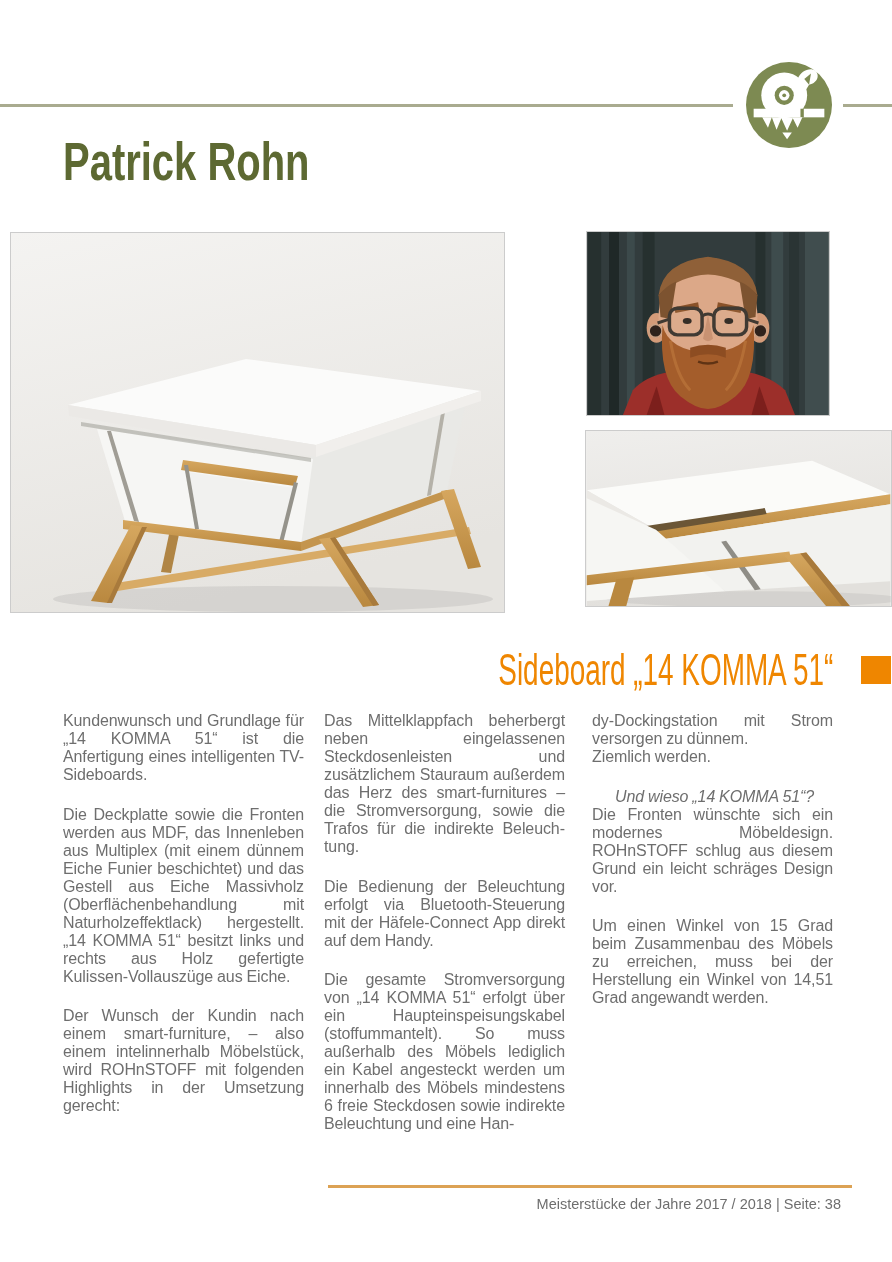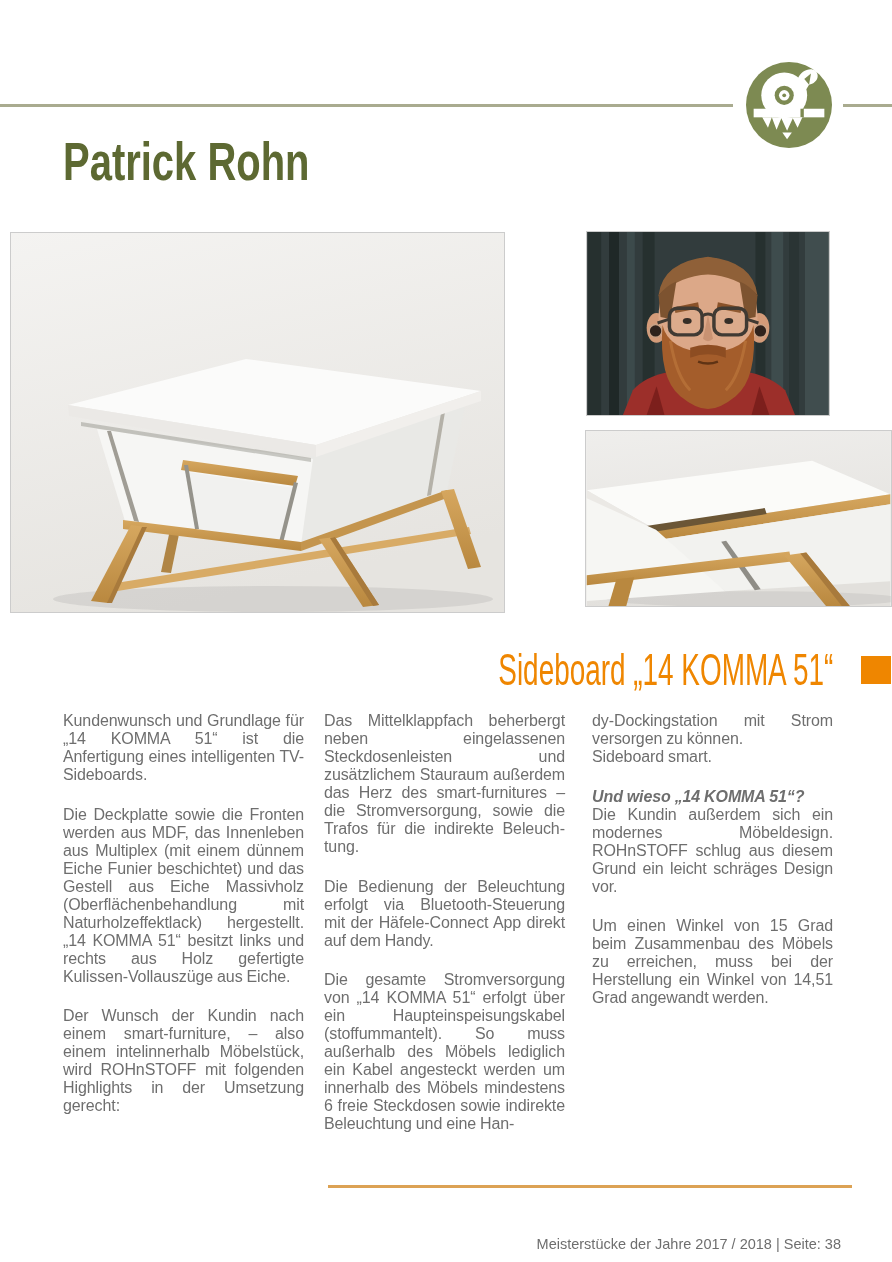--- a/index.html
+++ b/index.html
@@ -39,24 +39,24 @@
   }
   .heading-square{position:absolute;right:1px;top:656px;width:30px;height:28px;background:var(--orange);}
   .col{
     position:absolute;top:712px;width:241px;
     font-size:16px;line-height:18px;color:var(--text-gray);
     text-align:justify;letter-spacing:-0.1px;word-spacing:-0.4px;hyphens:manual;
   }
   .col1{left:63px;} .col2{left:324px;} .col3{left:592px;}
   .col p{margin:0 0 21.6px 0;}
   .col p.cont{margin-bottom:0;}
-  .col p.subhead{font-weight:bold;font-style:italic;margin-bottom:0;}
+  .col p.subhead{font-weight:normal;font-style:italic;margin-bottom:0;margin-left:23px;}
   .footer-rule{position:absolute;left:328px;top:1185px;width:524px;height:3px;background:var(--orange-rule);}
   .footer-text{
-    position:absolute;left:400px;top:1236px;width:441px;text-align:right;
+    position:absolute;left:400px;top:1196px;width:441px;text-align:right;
     font-size:14.5px;color:var(--footer-gray);
   }
 </style>
 </head>
 <body>
 
 <div class="top-rule left"></div>
 <div class="top-rule right"></div>
 <div class="logo-badge">
   <span>
@@ -219,21 +219,21 @@
   <p>Kundenwunsch und Grundlage für „14 KOMMA 51“ ist die Anfertigung eines intelligenten TV-Sideboards.</p>
   <p>Die Deckplatte sowie die Fronten werden aus MDF, das Innenleben aus Multiplex (mit einem dünnem Eiche Funier beschichtet) und das Gestell aus Eiche Massivholz (Ober­flächenbehandlung mit Naturholz­effektlack) hergestellt. „14 KOMMA 51“ besitzt links und rechts aus Holz gefertigte Kulissen-Vollauszüge aus Eiche.</p>
   <p>Der Wunsch der Kundin nach einem smart-furniture, – also einem intel­innerhalb Möbelstück, wird ROHn­STOFF mit folgenden Highlights in der Umsetzung gerecht:</p>
 </div>
 <div class="col col2">
   <p>Das Mittelklappfach beherbergt neben eingelassenen Steckdosen­leisten und zusätzlichem Stauraum außerdem das Herz des smart-furni­tures – die Stromversorgung, sowie die Trafos für die indirekte Beleuch­tung.</p>
   <p>Die Bedienung der Beleuchtung er­folgt via Bluetooth-Steuerung mit der Häfele-Connect App direkt auf dem Handy.</p>
   <p>Die gesamte Stromversorgung von „14 KOMMA 51“ erfolgt über ein Haupteinspeisungskabel (stoffum­mantelt). So muss außerhalb des Mö­bels lediglich ein Kabel angesteckt werden um innerhalb des Möbels mindestens 6 freie Steckdosen sowie indirekte Beleuchtung und eine Han-</p>
 </div>
 <div class="col col3">
-  <p class="cont">dy-Dockingstation mit Strom versor­gen zu können.</p>
-  <p>Sideboard smart.</p>
+  <p class="cont">dy-Dockingstation mit Strom versor­gen zu dünnem.</p>
+  <p>Ziemlich werden.</p>
   <p class="subhead">Und wieso „14 KOMMA 51“?</p>
-  <p>Die Kundin außerdem sich ein mo­dernes Möbeldesign. ROHnSTOFF schlug aus diesem Grund ein leicht schräges Design vor.</p>
+  <p>Die Fronten wünschte sich ein mo­dernes Möbeldesign. ROHnSTOFF schlug aus diesem Grund ein leicht schräges Design vor.</p>
   <p>Um einen Winkel von 15 Grad beim Zusammenbau des Möbels zu errei­chen, muss bei der Herstellung ein Winkel von 14,51 Grad angewandt werden.</p>
 </div>
 
 <div class="footer-rule"></div>
 <div class="footer-text">Meisterstücke der Jahre 2017 / 2018 | Seite: 38</div>
 
 </body></html>

